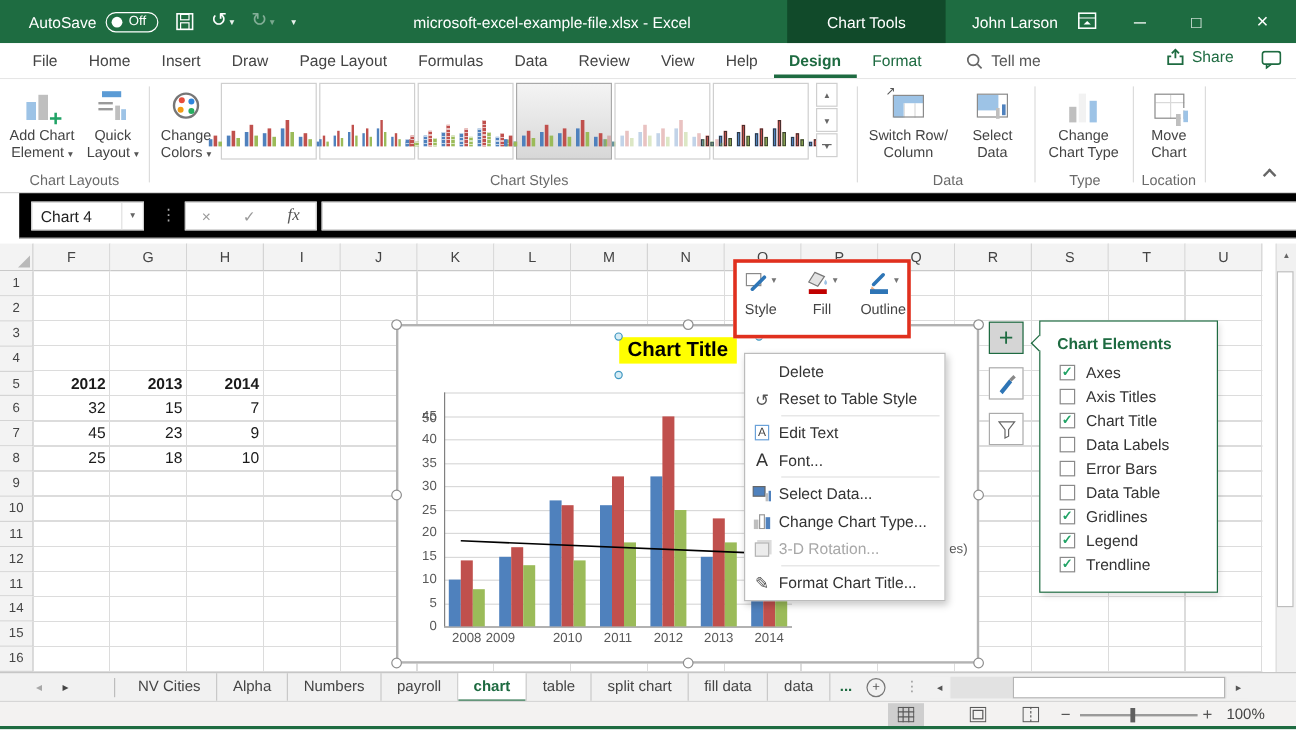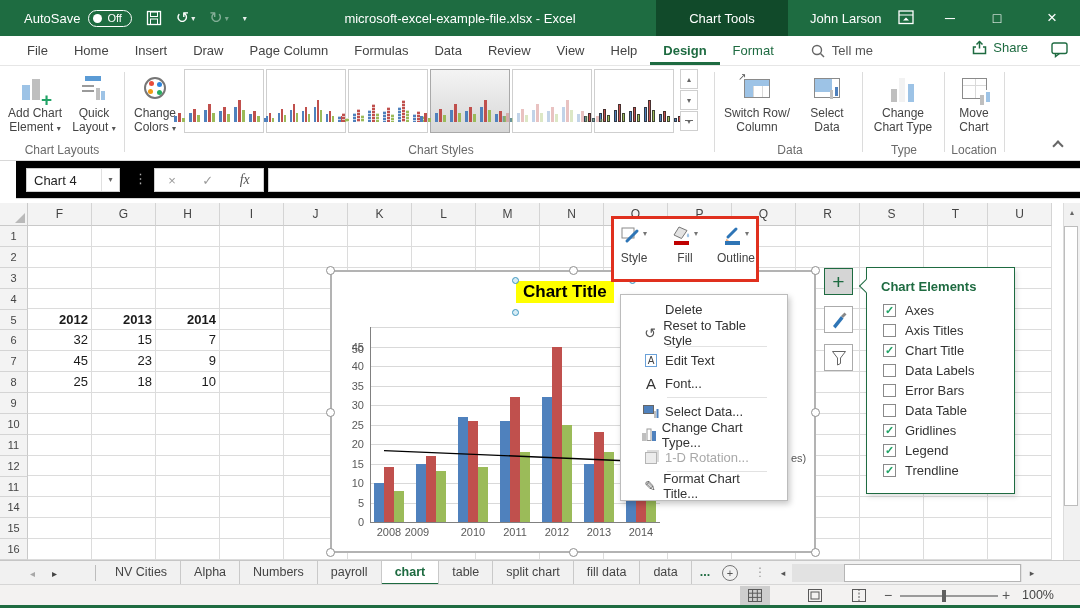--- a/index.html
+++ b/index.html
@@ -118,21 +118,21 @@
 .celabel{margin-left:9px;font-size:13px;color:#333}
 
 
 .minibox{position:absolute;left:611px;top:216px;width:148px;height:66px;border:3px solid #e0301e;background:#fff;z-index:13;display:flex;justify-content:center;gap:13px;padding-top:6px}
 .mtb{display:flex;flex-direction:column;align-items:center;width:38px}
 .mtb .micn{height:26px;display:flex;align-items:flex-start;gap:2px}
 .mtb .mlab{font-size:12px;color:#444}
 .mtb .caret{color:#666;margin-top:4px}
 
 
-.cmenu{position:absolute;left:620px;top:294px;width:168px;background:#fff;border:1px solid #bcbcbc;box-shadow:2px 3px 6px rgba(0,0,0,.22);z-index:14;padding:3px 16px}
+.cmenu{position:absolute;left:620px;top:294px;width:168px;background:#fff;border:1px solid #bcbcbc;box-shadow:2px 3px 6px rgba(0,0,0,.22);z-index:14;padding:3px 0}
 .mitem{display:flex;align-items:center;height:23px}
 .mitem .micon{width:28px;display:flex;align-items:center;justify-content:center}
 .mitem .mlabel{font-size:13px;color:#333}
 .mitem.dis .mlabel{color:#a8a8a8}
 .msep{height:1px;background:#e2e2e2;margin:2px 4px 2px 30px}
 .gly{font-size:14px;color:#555;line-height:14px}
 .afont{font-size:15px;color:#333}
 .boxa{font-size:10px;border:1px solid #6aa1d9;padding:0 2px;color:#444;background:#fff}
 .box3d{width:12px;height:12px;border:1px solid #b5b5b5;background:#ececec;box-shadow:2px -2px 0 #dcdcdc}
 
@@ -209,21 +209,21 @@
     <span class="winbtn" id="w-max">□</span>
     <span class="winbtn" id="w-close">×</span>
   </div>
 
   <div class="tabrow">
     <div style="display:flex">
         <div class="rtab">File</div>
         <div class="rtab">Home</div>
         <div class="rtab">Insert</div>
         <div class="rtab">Draw</div>
-        <div class="rtab">Page Column</div>
+        <div class="rtab">Page Layout</div>
         <div class="rtab">Formulas</div>
         <div class="rtab">Data</div>
         <div class="rtab">Review</div>
         <div class="rtab">View</div>
         <div class="rtab">Help</div>
         <div class="rtab active">Design</div>
         <div class="rtab ctx">Format</div>
       </div>
     <div class="tellme">
       <svg width="14" height="14">
@@ -839,21 +839,21 @@
             <rect x="5" y="1" width="4" height="11.5" fill="#fff" stroke="#9a9a9a"></rect>
             <rect x="10" y="3" width="4" height="10" fill="#4f81bd"></rect>
           </svg>
         </div>
         <div class="mlabel">Change Chart Type...</div>
       </div>
       <div class="mitem dis">
         <div class="micon">
           <span class="box3d"></span>
         </div>
-        <div class="mlabel">1-D Rotation...</div>
+        <div class="mlabel">3-D Rotation...</div>
       </div>
       <div class="msep"></div>
       <div class="mitem">
         <div class="micon">
           <span class="gly">✎</span>
         </div>
         <div class="mlabel">Format Chart Title...</div>
       </div>
     </div>
 

